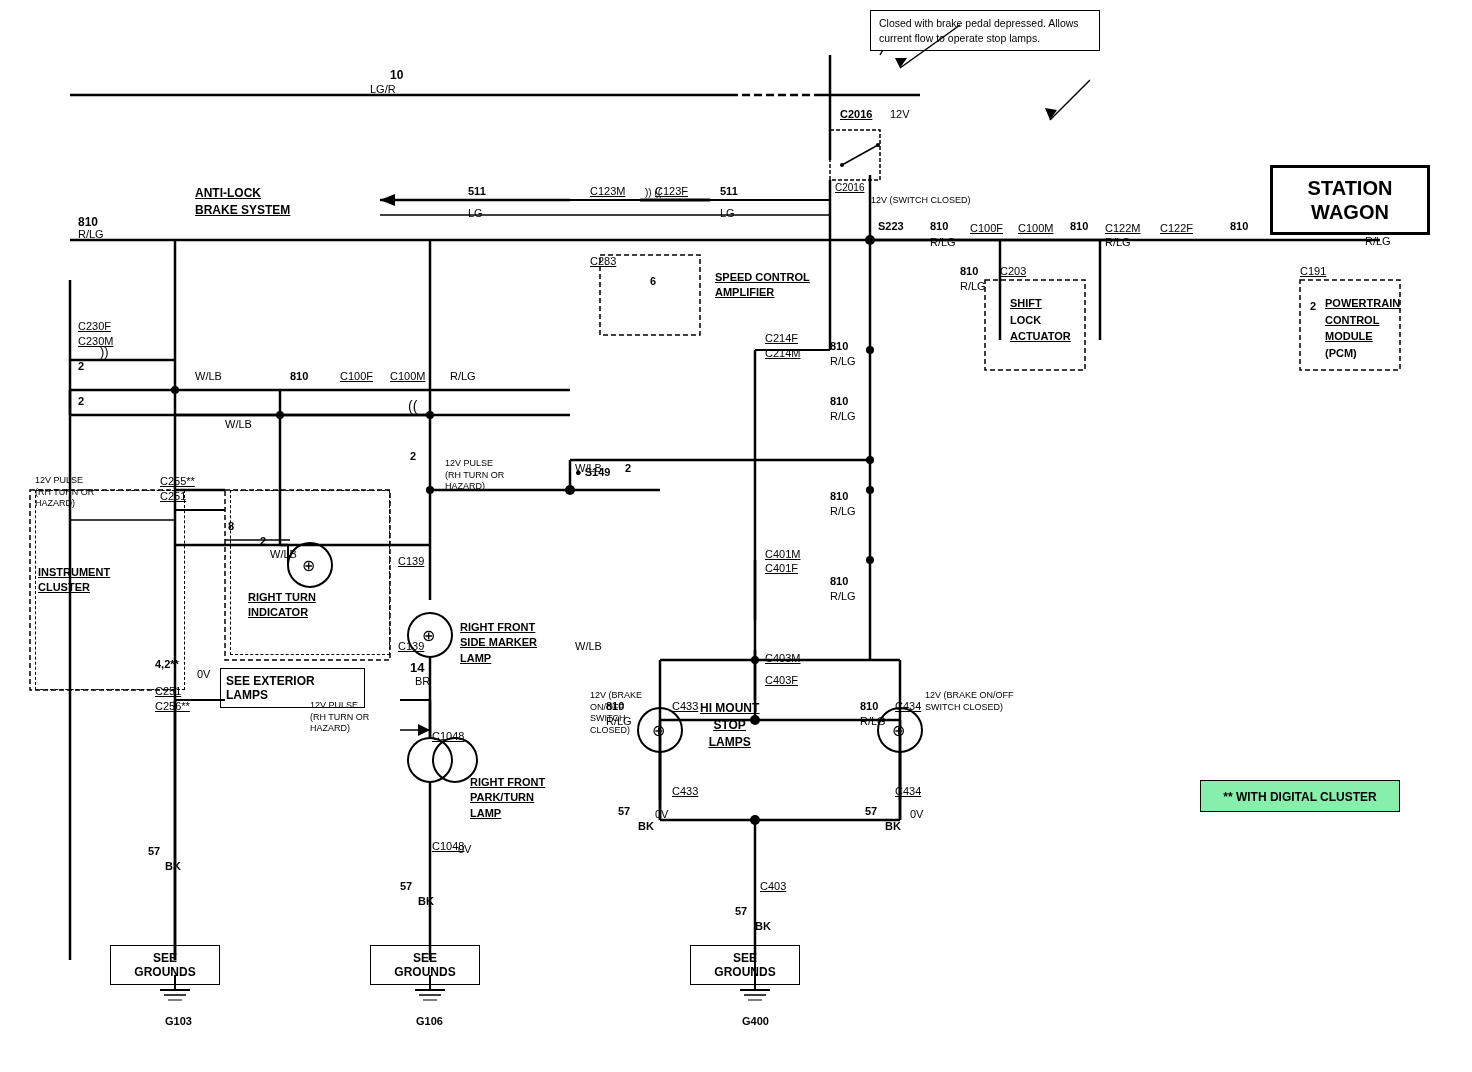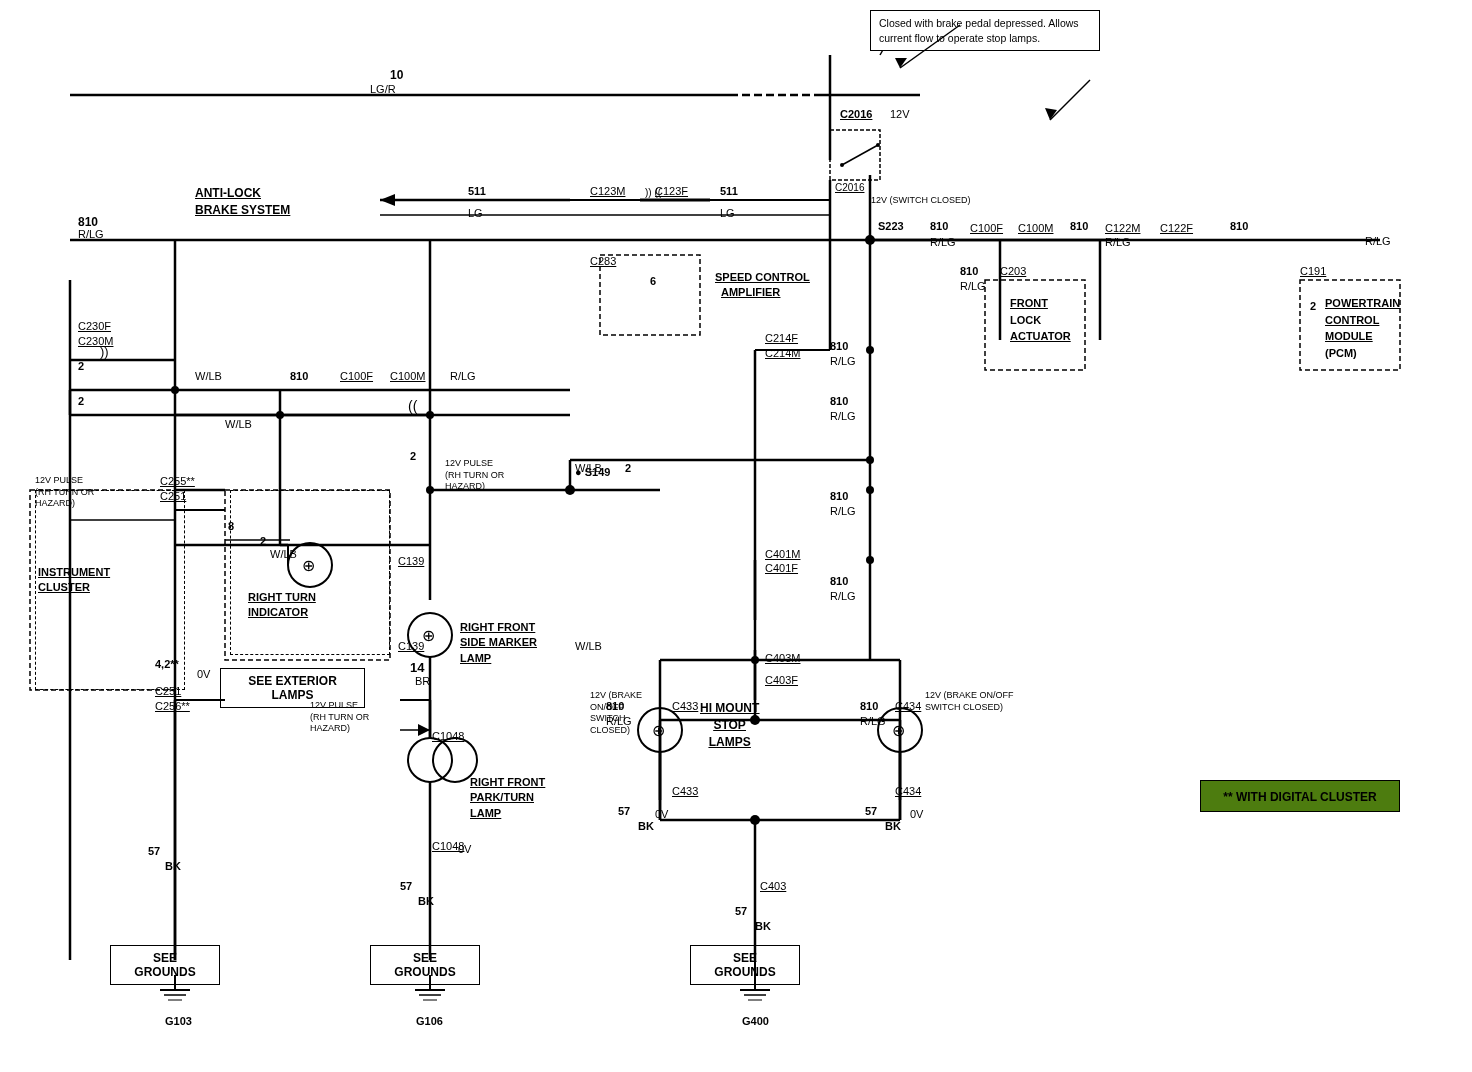--- a/index.html
+++ b/index.html
@@ -247,22 +247,25 @@
 
     <line x1="430" y1="660" x2="430" y2="700" stroke="#000" stroke-width="2"></line>
 
     <line x1="225" y1="540" x2="290" y2="540" stroke="#000" stroke-width="1.5"></line>
   </svg>
 
   <div style="position:absolute; top:10px; left:870px; width:230px; border:1.5px solid #000; padding:5px 8px; background:#fff; font-size:10.5px; line-height:1.4;">
     <span>Closed with brake pedal depressed. Allows current flow to operate stop lamps.</span>
   </div>
 
-
-  <div style="position:absolute; top:780px; left:1200px; width:200px; border:1.5px solid #000; padding:6px 10px; background:#4d7c0f; text-align:center;">
+  <div style="position:absolute; top:165px; left:1270px; width:160px; border:3px solid #000; padding:8px 10px; background:#fff; text-align:center;">
+    <span style="font-size:20px; font-weight:bold; line-height:1.2;">STATION WAGON</span>
+  </div>
+
+  <div style="position:absolute; top:780px; left:1200px; width:200px; border:1.5px solid #000; padding:6px 10px; background:#86efac; text-align:center;">
     <span style="font-size:12px; font-weight:bold;">** WITH DIGITAL CLUSTER</span>
   </div>
 
   <div class="label" style="top:68px; left:390px; font-size:12px; font-weight:bold;">10</div>
   <div class="label" style="top:83px; left:370px; font-size:11px;">LG/R</div>
 
   <div class="label" style="top:108px; left:840px; font-size:11px; text-decoration:underline; font-weight:bold;">C2016</div>
   <div class="label" style="top:108px; left:890px; font-size:11px;">12V</div>
 
 
@@ -282,42 +285,42 @@
   <div class="label" style="top:185px; left:720px; font-size:11px; font-weight:bold;">511</div>
   <div class="label" style="top:207px; left:468px; font-size:11px;">LG</div>
   <div class="label" style="top:207px; left:720px; font-size:11px;">LG</div>
 
   <div class="label label-underline" style="top:255px; left:590px; font-size:11px;">C283</div>
 
   <div class="label" style="top:275px; left:650px; font-size:11px; font-weight:bold;">6</div>
 
   <div style="position:absolute; top:270px; left:715px; font-size:11px; font-weight:bold; text-decoration:underline; line-height:1.4;">
     <span style="text-decoration:underline;">SPEED CONTROL</span><br>
-    <span style="text-decoration:underline;margin-left:6px;">AMPLIFIER</span>
+    <span style="text-decoration:underline;">AMPLIFIER</span>
   </div>
 
   <div class="label" style="top:220px; left:878px; font-size:11px; font-weight:bold;">S223</div>
 
   <div class="label" style="top:220px; left:930px; font-size:11px; font-weight:bold;">810</div>
   <div class="label label-underline" style="top:222px; left:970px; font-size:11px;">C100F</div>
   <div class="label label-underline" style="top:222px; left:1018px; font-size:11px;">C100M</div>
   <div class="label" style="top:220px; left:1070px; font-size:11px; font-weight:bold;">810</div>
   <div class="label label-underline" style="top:222px; left:1105px; font-size:11px;">C122M</div>
   <div class="label label-underline" style="top:222px; left:1160px; font-size:11px;">C122F</div>
   <div class="label" style="top:236px; left:930px; font-size:11px;">R/LG</div>
   <div class="label" style="top:236px; left:1105px; font-size:11px;">R/LG</div>
 
   <div class="label" style="top:220px; left:1230px; font-size:11px; font-weight:bold;">810</div>
   <div class="label" style="top:235px; left:1365px; font-size:11px;">R/LG</div>
 
   <div class="label label-underline" style="top:265px; left:1000px; font-size:11px;">C203</div>
   <div class="label" style="top:265px; left:960px; font-size:11px; font-weight:bold;">810</div>
   <div class="label" style="top:280px; left:960px; font-size:11px;">R/LG</div>
   <div style="position:absolute; top:295px; left:1010px; font-size:11px; font-weight:bold; line-height:1.5;">
-    <span style="text-decoration:underline;">FRONT</span><br>
+    <span style="text-decoration:underline;">SHIFT</span><br>
     <span style="">LOCK</span><br>
     <span style="text-decoration:underline;">ACTUATOR</span>
   </div>
 
   <div class="label label-underline" style="top:265px; left:1300px; font-size:11px;">C191</div>
   <div class="label" style="top:300px; left:1310px; font-size:11px; font-weight:bold;">2</div>
   <div style="position:absolute; top:295px; left:1325px; font-size:11px; font-weight:bold; line-height:1.5;">
     <span style="text-decoration:underline;">POWERTRAIN</span><br>
     <span style="text-decoration:underline;">CONTROL</span><br>
     <span style="text-decoration:underline;">MODULE</span><br>(PCM)
@@ -445,21 +448,21 @@
   <div style="position:absolute; top:775px; left:470px; font-size:11px; font-weight:bold; text-decoration:underline; line-height:1.4;">
     <span style="text-decoration:underline;">RIGHT FRONT</span><br>
     <span style="text-decoration:underline;">PARK/TURN</span><br>
     <span style="text-decoration:underline;">LAMP</span>
   </div>
 
   <div class="label" style="top:700px; left:310px; font-size:9px; line-height:1.3;">12V PULSE<br>(RH TURN OR<br>HAZARD)</div>
 
   <div class="label" style="top:843px; left:458px; font-size:11px;">0V</div>
 
-  <div style="position:absolute; top:668px; left:220px; width:145px; border:1.5px solid #000; padding:5px; text-align:center; font-size:12px; font-weight:bold;">SEE EXTERIOR<br>LAMPS</div>
+  <div style="position:absolute; top:668px; left:220px; width:145px; border:1.5px solid #000; padding:5px; text-align:left; font-size:12px; font-weight:bold;">SEE EXTERIOR<br>LAMPS</div>
 
   <div class="label label-underline" style="top:685px; left:155px; font-size:11px;">C251</div>
   <div class="label label-underline" style="top:700px; left:155px; font-size:11px;">C256**</div>
 
   <div class="label" style="top:668px; left:197px; font-size:11px;">0V</div>
 
   <div class="label" style="top:658px; left:155px; font-size:11px; font-weight:bold;">4,2**</div>
 
   <div class="label" style="top:660px; left:410px; font-size:13px; font-weight:bold;">14</div>
   <div class="label" style="top:675px; left:415px; font-size:11px;">BR</div>

